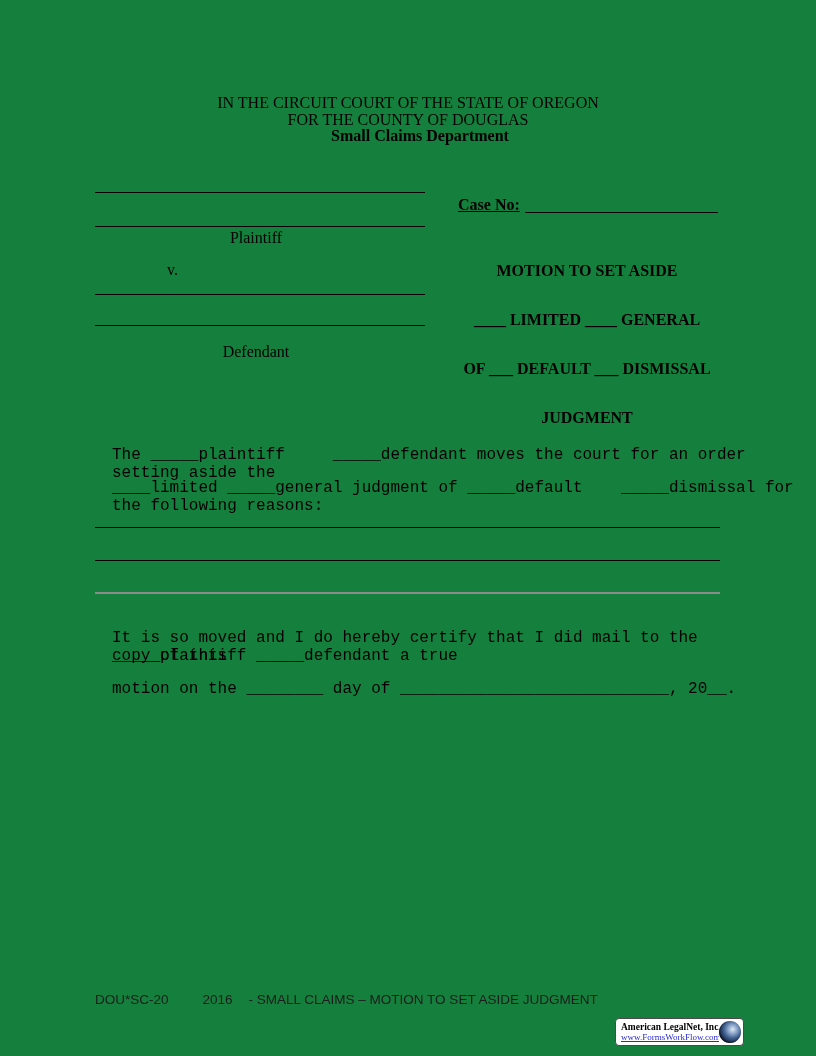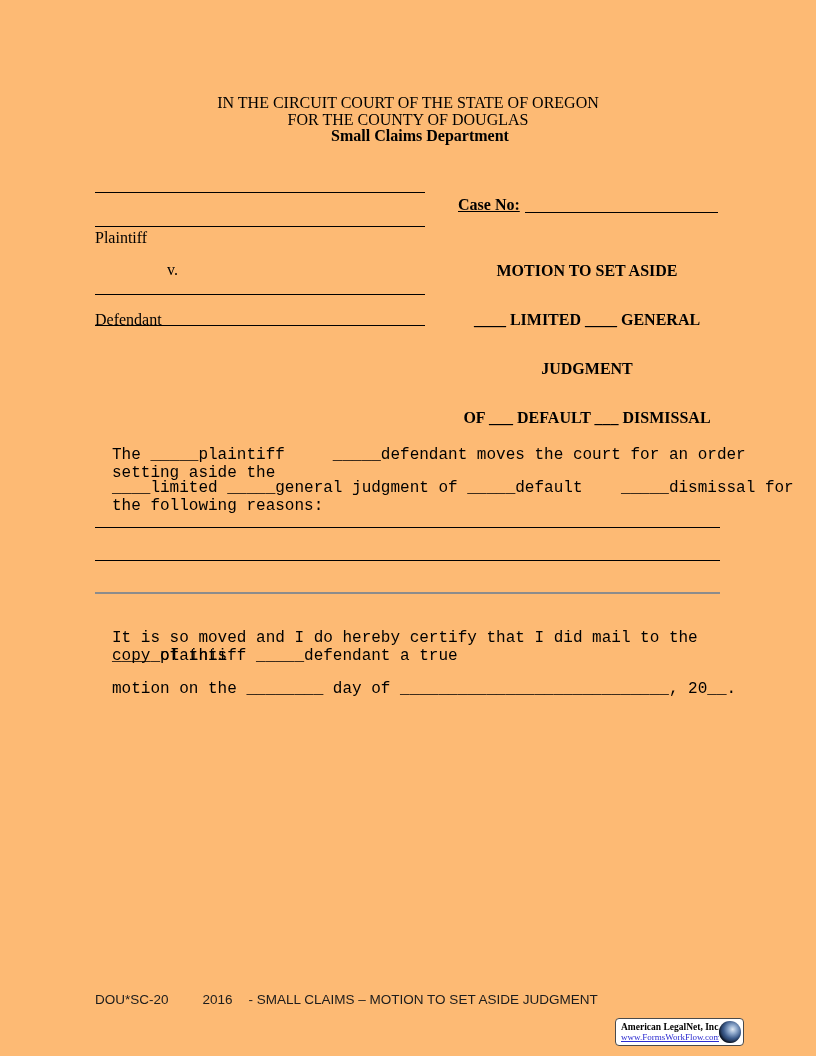--- a/index.html
+++ b/index.html
@@ -1,21 +1,21 @@
 <!DOCTYPE html>
 <html><head>
 <meta charset="utf-8">
 <style>
   * { margin: 0; padding: 0; box-sizing: border-box; }
   html, body { background: #ffffff; }
   .page {
     position: relative;
     width: 816px;
     height: 1056px;
-    background: #fdba74;
+    background: #15803d;
     font-family: "Liberation Serif", serif;
     color: #000000;
     overflow: hidden;
   }
   .abs { position: absolute; }
   .pre { white-space: pre-wrap; }
   .bold { font-weight: bold; padding-left: 24px; }
 
   .court-header {
     top: 95px; left: 0; width: 816px;
@@ -24,21 +24,21 @@
   }
 
   .fill-line {
     border-top: 1.6px solid #000;
     height: 0;
   }
   .cap-line { left: 95px; width: 330px; }
 
   .party-label {
     left: 95px; width: 322px;
-    text-align: left;
+    text-align: center;
     font-size: 16px; line-height: 16px;
   }
   .versus { left: 167px; top: 261px; font-size: 16px; }
 
   .case-no-row {
     left: 458px; top: 196px; width: 260px;
     display: flex; align-items: flex-end;
     font-size: 16px; line-height: 17px; text-decoration: underline;
   }
   .case-no-row .label { font-weight: bold; white-space: nowrap; }
@@ -126,32 +126,32 @@
   </div>
 
   <div class="abs fill-line cap-line" style="top:192px"></div>
   <div class="abs fill-line cap-line" style="top:226px"></div>
   <div class="abs party-label" style="top:230px">Plaintiff</div>
 
   <div class="abs versus">v.</div>
 
   <div class="abs fill-line cap-line" style="top:294px"></div>
   <div class="abs fill-line cap-line" style="top:325px"></div>
-  <div class="abs party-label" style="top:312px">Defendant</div>
+  <div class="abs party-label" style="top:344px">Defendant</div>
 
   <div class="abs case-no-row">
     <span class="label">Case No:</span>
     <span class="write-line"></span>
   </div>
 
   <div class="abs motion-title pre">
     <div>MOTION TO SET ASIDE</div>
     <div>____ LIMITED ____ GENERAL</div>
+    <div>OF ___ DEFAULT ___ DISMISSAL</div>
     <div>JUDGMENT</div>
-    <div>OF ___ DEFAULT ___ DISMISSAL</div>
   </div>
 
   <div class="abs bodytext pre" style="top:446px">The _____plaintiff     _____defendant moves the court for an order setting aside the</div>
   <div class="abs bodytext pre" style="top:479px">____limited _____general judgment of _____default    _____dismissal for the following reasons:</div>
 
   <div class="abs fill-line reasons-line" style="top:527px"></div>
   <div class="abs fill-line reasons-line" style="top:560px"></div>
   <div class="abs fill-line reasons-line" style="top:592px; border-top-color:#8c8c8c; border-top-width:2px;"></div>
 
   <div class="abs bodytext pre" style="top:629px">It is so moved and I do hereby certify that I did mail to the _____plaintiff _____defendant a true</div>

